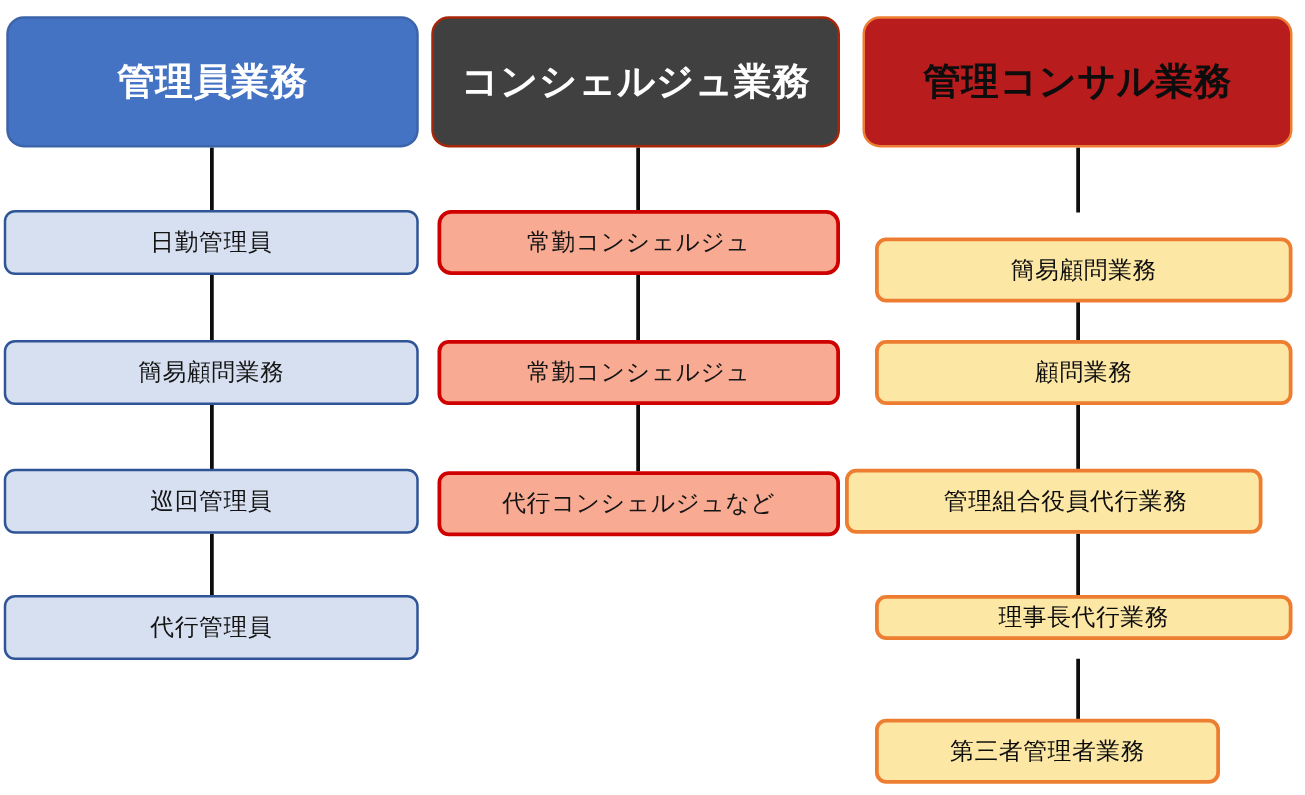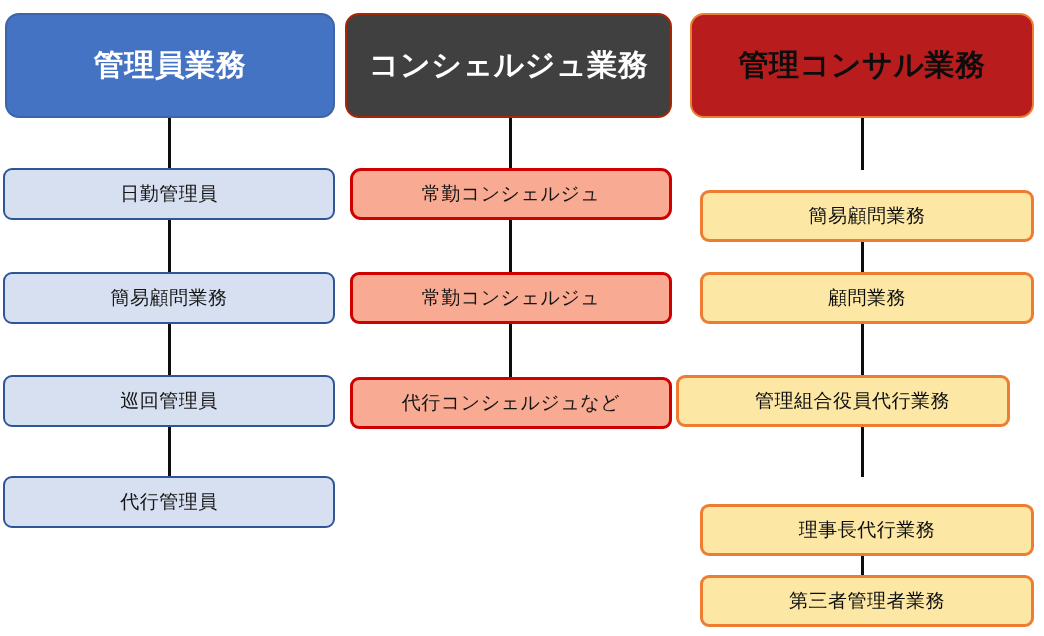--- a/index.html
+++ b/index.html
@@ -132,18 +132,18 @@
     <div class="connector" style="left:861px; top:527px; height:50px;"></div>
 
     <div class="node header-node hdr-yellow" style="left:690px; top:13px; width:344px; height:105px;">管理コンサル業務</div>
 
     <div class="node item-node item-yellow" style="left:700px; top:168px; width:334px; height:52px;margin-top:22px;">簡易顧問業務</div>
 
     <div class="node item-node item-yellow" style="left:700px; top:272px; width:334px; height:52px;">顧問業務</div>
 
     <div class="node item-node item-yellow" style="left:676px; top:375px; width:334px; height:52px;padding-left:19px;">管理組合役員代行業務</div>
 
-    <div class="node item-node item-yellow" style="left:700px; top:504px; width:334px; height:52px;">理事長代行業務</div>
+    <div class="node item-node item-yellow" style="left:700px; top:476px; width:334px; height:36px;">理事長代行業務</div>
 
-    <div class="node item-node item-yellow" style="left:700px; top:575px; width:334px; height:52px;">第三者管理者業務</div>
+    <div class="node item-node item-yellow" style="left:700px; top:575px; width:276px; height:52px;">第三者管理者業務</div>
   </div>
 
 </div>
 
 </body></html>

